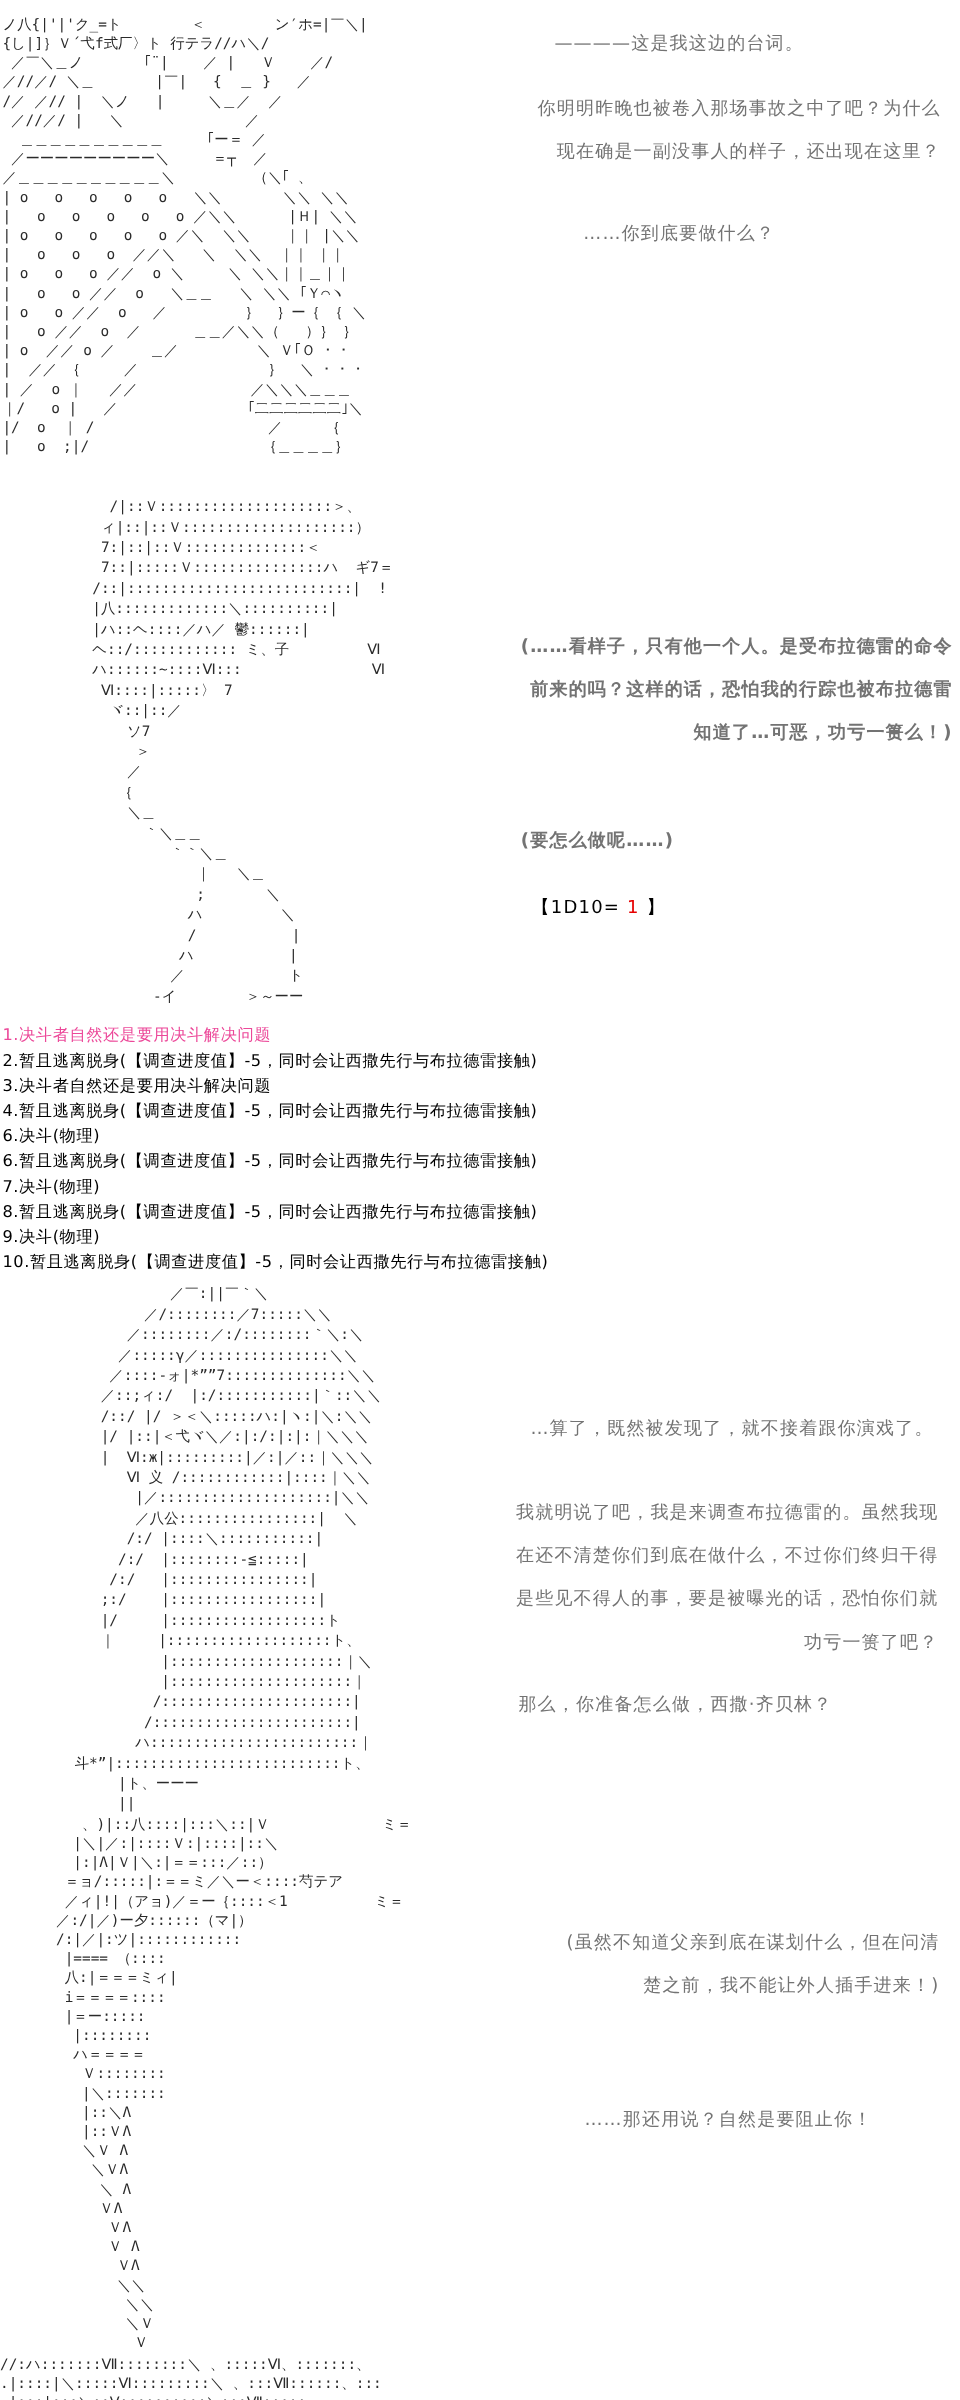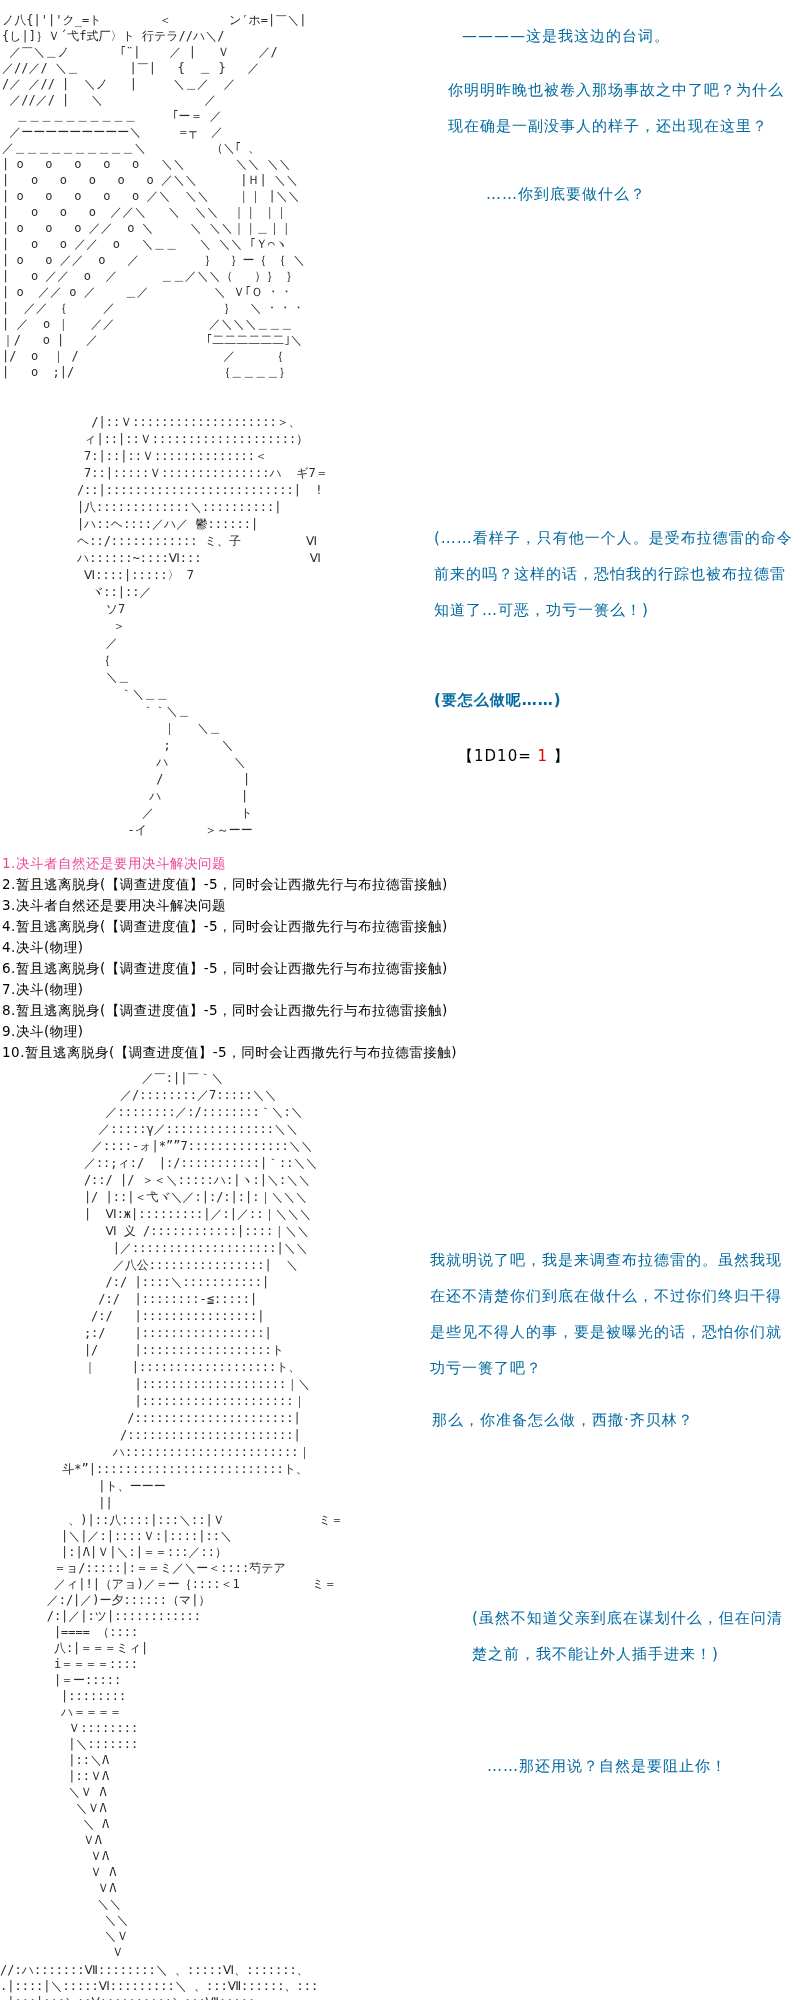--- a/index.html
+++ b/index.html
@@ -8,28 +8,28 @@
   
   .aa{position:absolute;font-family:"DejaVu Sans Mono",monospace;color:#2a2a2a;
       white-space:pre;font-size:12px;line-height:16px;letter-spacing:0;}
   #a1{left:2px;top:0px;}
   #a2{left:48px;top:402px;line-height:17px;}
   #a3{left:55px;top:1058px;line-height:17px;}
   #a4{left:25px;top:1500px;}
   #a5{left:0px;top:1950px;}
   
   .dlg{position:absolute;font-size:15px;line-height:36px;letter-spacing:1px;
-       white-space:pre-line;color:#0369a1;}
+       white-space:pre-line;color:#737373;text-align:right;}
   #d1{left:462px;top:18px;}
   #d2{left:448px;top:72px;}
   #d3{left:486px;top:176px;}
-  #d4{left:434px;top:520px;}
+  #d4{left:434px;top:520px;font-weight:bold;}
   #d5{left:434px;top:682px;font-weight:bold;}
   #dice{left:443px;top:738px;position:absolute;font-size:15px;line-height:36px;
-        letter-spacing:1px;white-space:pre;margin-left:15px;}
+        letter-spacing:1px;white-space:pre;}
   #dice .red{color:#e60000;}
   #d6{left:442px;top:1172px;}
   #d7{left:430px;top:1242px;}
   #d8{left:432px;top:1402px;}
   #d9{left:472px;top:1600px;}
   #d10{left:487px;top:1748px;}
   
   .opts{position:absolute;left:2px;top:853px;font-size:13.5px;line-height:21px;
         letter-spacing:0.5px;color:#000;}
   .opt{white-space:pre;}
@@ -155,28 +155,29 @@
 知道了…可恶，功亏一篑么！)</div>
   <div class="dlg" id="d5">(要怎么做呢……)</div>
 
   <div id="dice"><span>【1D10= </span><span class="red">1</span><span> 】</span></div>
 
   <div class="opts">
     <div class="opt red">1.决斗者自然还是要用决斗解决问题</div>
     <div class="opt">2.暂且逃离脱身(【调查进度值】-5，同时会让西撒先行与布拉德雷接触)</div>
     <div class="opt">3.决斗者自然还是要用决斗解决问题</div>
     <div class="opt">4.暂且逃离脱身(【调查进度值】-5，同时会让西撒先行与布拉德雷接触)</div>
-    <div class="opt">4.决斗(物理)</div>
+    <div class="opt">6.决斗(物理)</div>
     <div class="opt">6.暂且逃离脱身(【调查进度值】-5，同时会让西撒先行与布拉德雷接触)</div>
     <div class="opt">7.决斗(物理)</div>
     <div class="opt">8.暂且逃离脱身(【调查进度值】-5，同时会让西撒先行与布拉德雷接触)</div>
     <div class="opt">9.决斗(物理)</div>
     <div class="opt">10.暂且逃离脱身(【调查进度值】-5，同时会让西撒先行与布拉德雷接触)</div>
   </div>
 
+  <div class="dlg" id="d6">…算了，既然被发现了，就不接着跟你演戏了。</div>
   <div class="dlg" id="d7">我就明说了吧，我是来调查布拉德雷的。虽然我现
 在还不清楚你们到底在做什么，不过你们终归干得
 是些见不得人的事，要是被曝光的话，恐怕你们就
 功亏一篑了吧？</div>
   <div class="dlg" id="d8">那么，你准备怎么做，西撒·齐贝林？</div>
   <div class="dlg" id="d9">(虽然不知道父亲到底在谋划什么，但在问清
 楚之前，我不能让外人插手进来！)</div>
   <div class="dlg" id="d10">……那还用说？自然是要阻止你！</div>
 
 </div>

